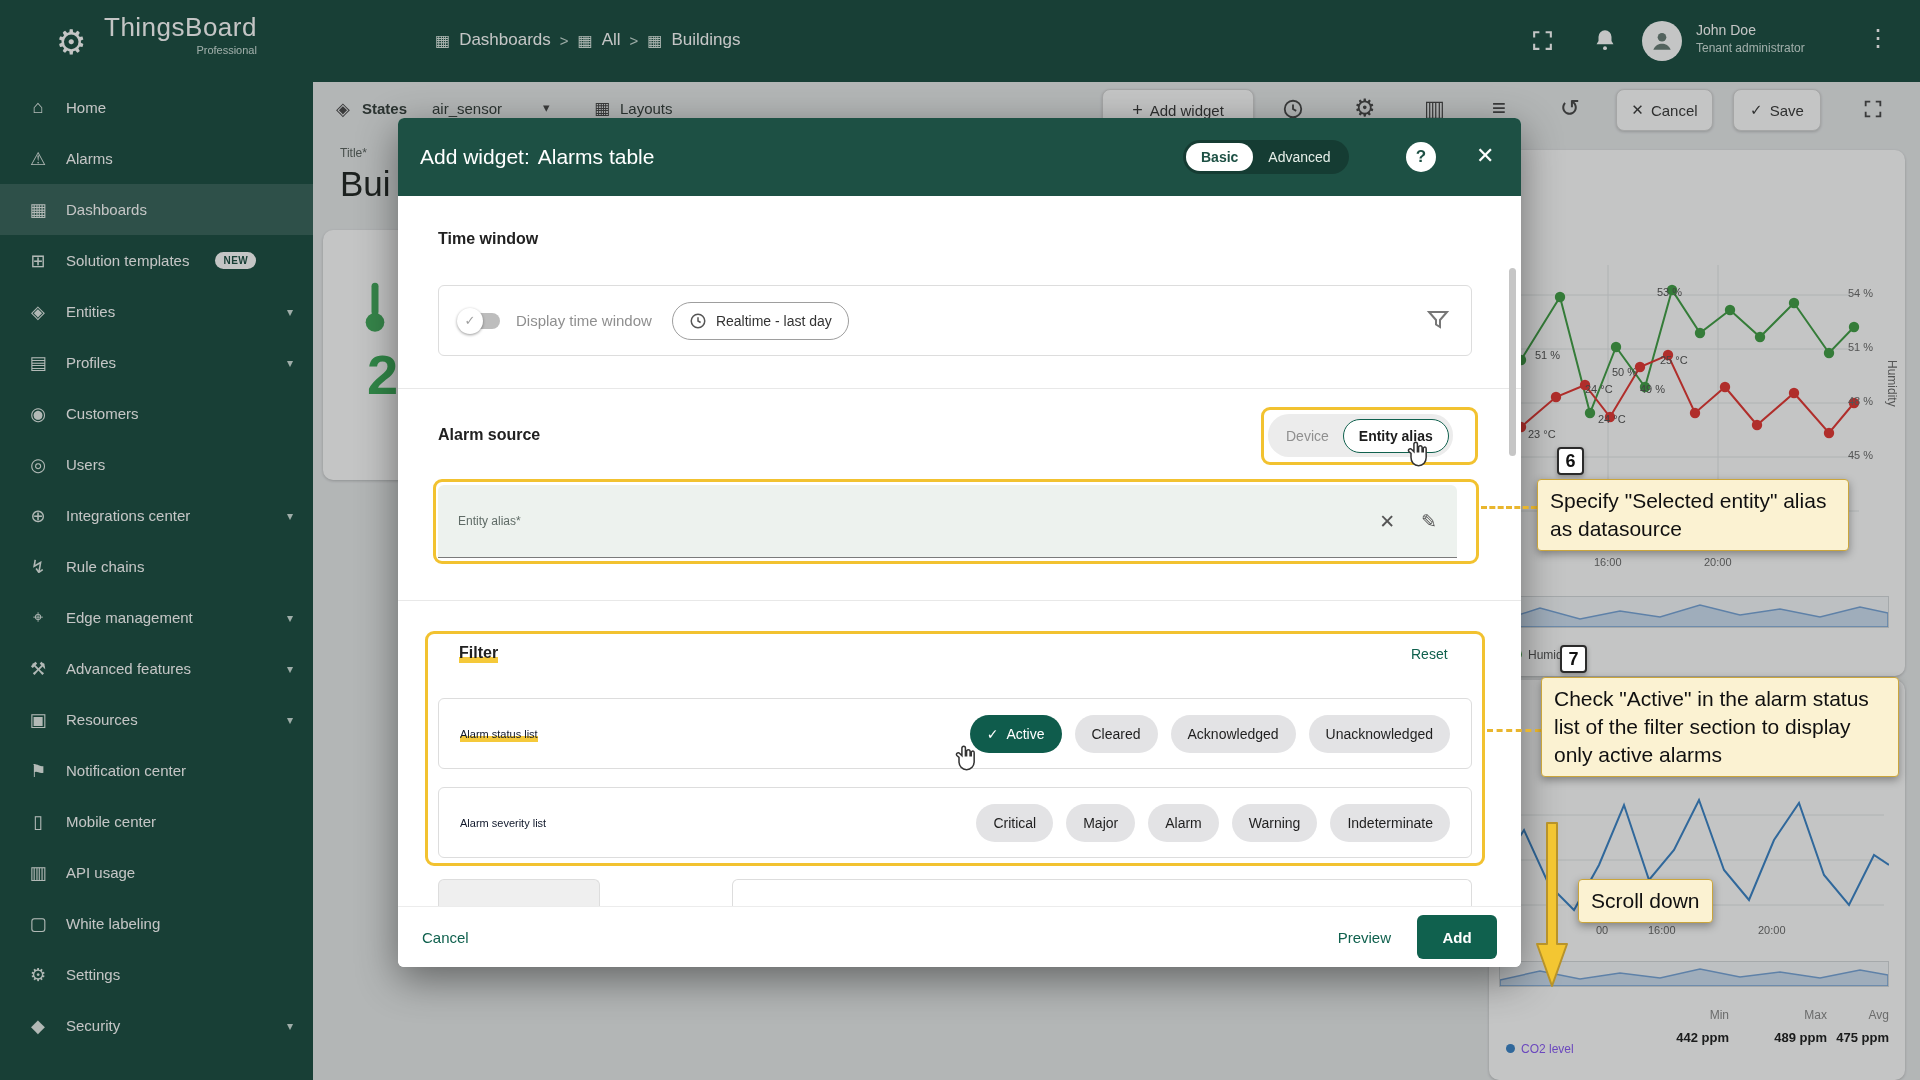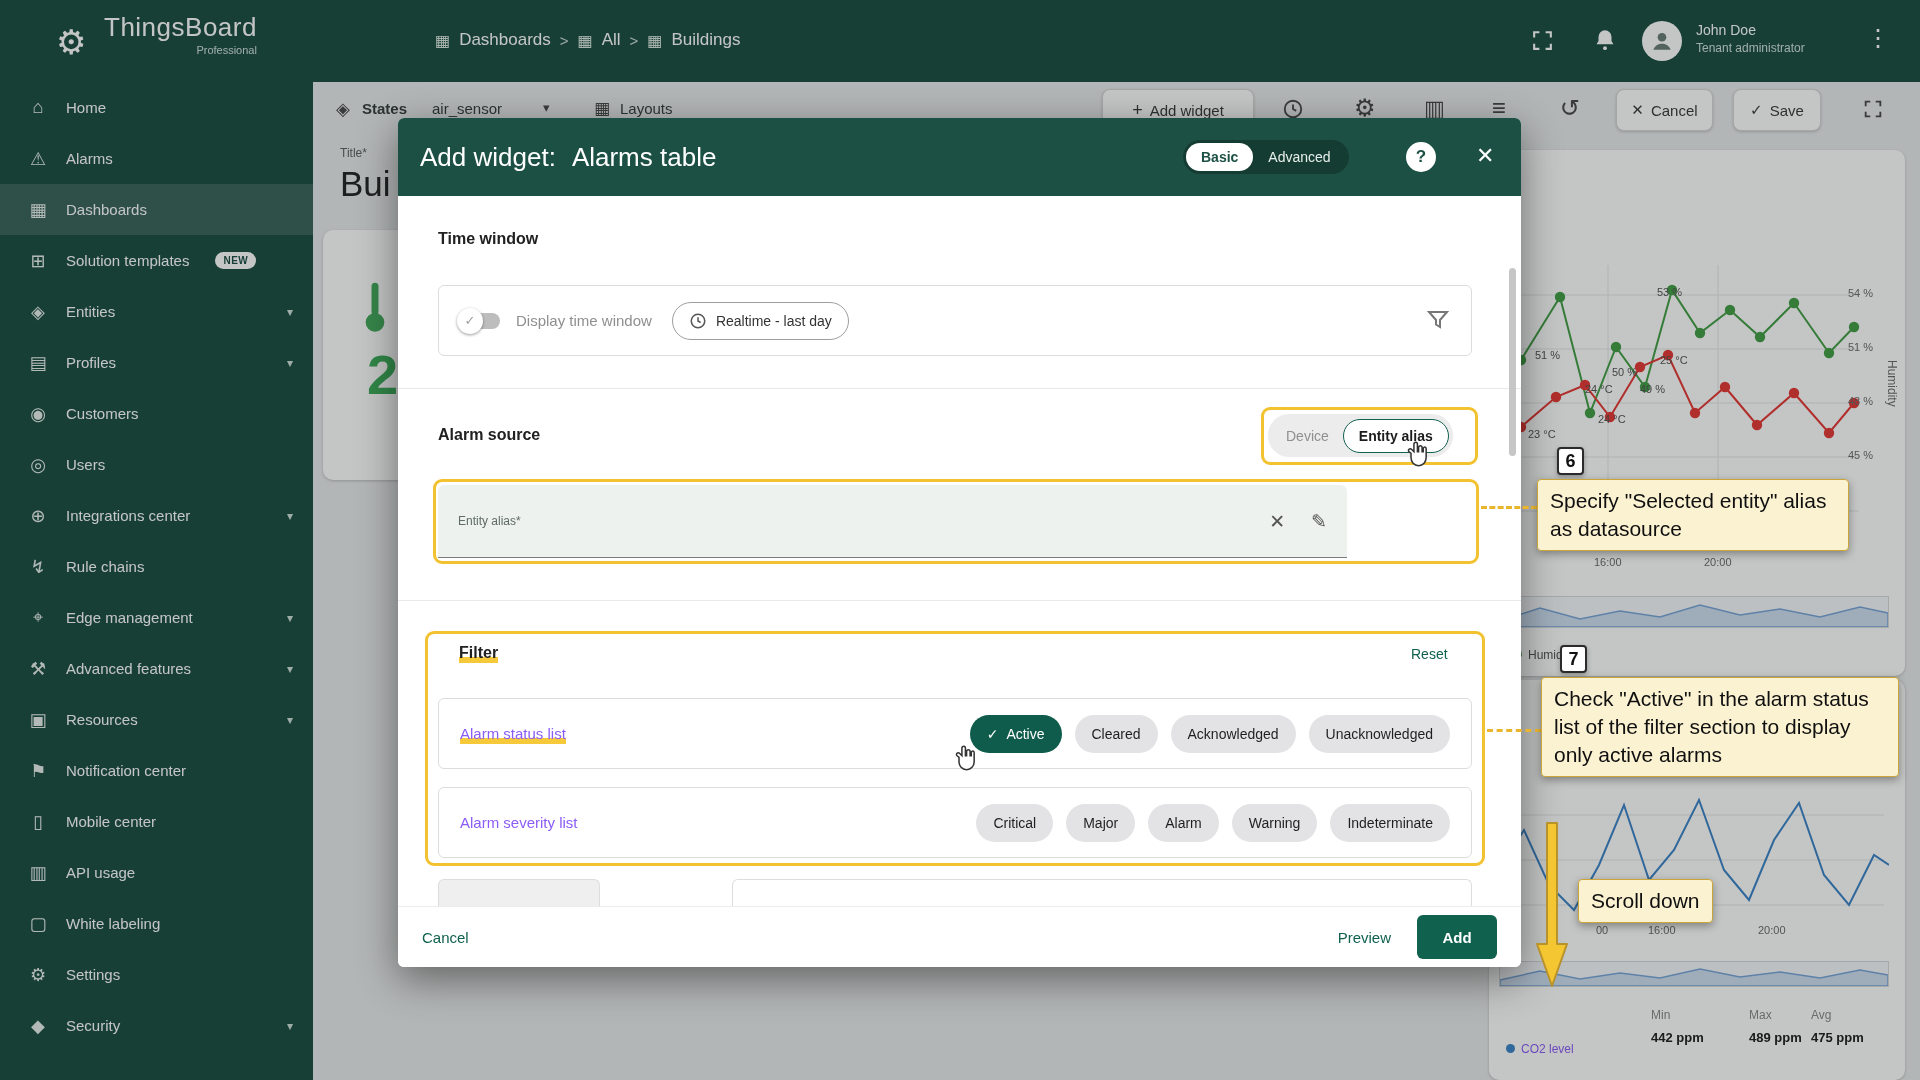--- a/index.html
+++ b/index.html
@@ -11,21 +11,21 @@
   
   .bg{position:absolute;inset:0;z-index:10}
   .bg .abs{position:absolute;white-space:nowrap}
   .tb-txt{font-size:15px;color:#37413d}
   .btn-w{position:absolute;background:#fff;border:1px solid #d6d6d6;border-radius:8px;box-shadow:0 1px 3px rgba(0,0,0,.18);display:flex;align-items:center;justify-content:center;gap:7px;font-size:15px;color:#3c3c3c}
   .ticon{position:absolute;font-size:22px;color:#4a4a4a}
   .card{position:absolute;background:#fff;border-radius:10px;box-shadow:0 1px 3px rgba(0,0,0,.2)}
   .pl{position:absolute;font-size:11px;color:#555;white-space:nowrap}
   .axl{position:absolute;font-size:11px;color:#6c6c6c;white-space:nowrap}
   .legend-dot{display:inline-block;width:9px;height:9px;border-radius:50%;margin-right:6px}
-  .stat{position:absolute;width:78px;text-align:left}
+  .stat{position:absolute;width:78px;text-align:right}
   .stat .sl{font-size:12px;color:#8a8a8a}
   .stat .sv{font-size:13px;font-weight:700;color:#222;margin-top:8px}
   .strip{position:absolute;border:1px solid #d7dadd;background:#f6f9fc}
 
   
   header{position:absolute;left:0;top:0;width:1920px;height:82px;background:var(--green);color:#fff;z-index:20}
   header .abs{position:absolute;white-space:nowrap}
   .brand-name{font-size:26px;font-weight:500;letter-spacing:.5px}
   .brand-sub{font-size:11px;color:#cfe0da;text-align:right;margin-top:1px}
   .crumb{display:flex;align-items:center;gap:9px;font-size:17px;color:#fff}
@@ -42,51 +42,51 @@
   .si-ic{width:24px;text-align:center;font-size:18px;color:#e8f0ec}
   .si-ch{margin-left:auto;margin-right:20px;font-size:12px;color:#cfe0da}
   .si-badge{margin-left:10px;background:#fff;color:var(--green);font-size:10px;font-weight:700;padding:3px 8px;border-radius:9px;letter-spacing:.5px}
 
   
   .scrim{position:absolute;inset:0;background:rgba(10,14,12,.24);z-index:50}
 
   
   .modal{position:absolute;left:398px;top:118px;width:1123px;height:849px;background:#fff;border-radius:6px;box-shadow:0 12px 40px rgba(0,0,0,.45);z-index:100}
   .m-head{position:absolute;left:0;top:0;right:0;height:78px;background:var(--green);border-radius:6px 6px 0 0;color:#fff}
-  .m-title{position:absolute;left:22px;top:0;height:78px;display:flex;align-items:center;gap:16px;font-size:26px}
+  .m-title{position:absolute;left:22px;top:0;height:78px;display:flex;align-items:center;gap:8px;font-size:21px}
   .hdr-seg{position:absolute;left:785px;top:22px;height:34px;background:rgba(0,0,0,.25);border-radius:17px;display:flex;align-items:center;padding:0 3px}
   .hseg-on{background:#fff;color:var(--green);font-weight:700;height:28px;border-radius:14px;padding:0 15px;display:flex;align-items:center;font-size:14px;cursor:pointer}
   .hseg-off{color:#e6efe9;font-size:14px;padding:0 15px;cursor:pointer}
   .help-c{position:absolute;left:1008px;top:24px;width:30px;height:30px;border-radius:50%;background:#fff;color:var(--green);font-weight:700;font-size:17px;display:flex;align-items:center;justify-content:center;cursor:pointer}
   .m-close{position:absolute;left:1078px;top:25px;font-size:22px;color:#fff;cursor:pointer}
   .m-body{position:absolute;left:0;top:78px;right:0;bottom:61px;overflow:hidden}
   .sec-h{position:absolute;font-size:16px;font-weight:700;color:#212121}
   .divider{position:absolute;left:0;right:0;height:1px;background:#e8e8e8}
   .tw-seg{position:absolute;left:590px;top:26px;height:38px;background:#ececec;border-radius:19px;display:flex;align-items:center;padding:0 3px}
   .tseg-on{background:#fff;border:1.5px solid var(--deep);color:var(--deep);font-weight:700;font-size:14px;height:32px;border-radius:16px;padding:0 15px;display:flex;align-items:center;cursor:pointer}
   .tseg-off{color:#9a9a9a;font-size:14px;padding:0 15px;cursor:pointer}
   .form-row{position:absolute;left:40px;width:1034px;height:71px;border:1px solid #ddd;border-radius:6px;display:flex;align-items:center;padding:0 21px}
   .tgl{width:40px;height:16px;background:#bdbdbd;border-radius:8px;position:relative;flex:none}
   .tgl-k{position:absolute;left:-3px;top:-5px;width:26px;height:26px;border-radius:50%;background:#fff;box-shadow:0 1px 3px rgba(0,0,0,.4);display:flex;align-items:center;justify-content:center;font-size:13px;color:#9e9e9e}
   .mut{color:#8f8f8f;font-size:15px;margin-left:16px}
   .pill-o{margin-left:20px;border:1px solid #9e9e9e;border-radius:19px;height:38px;display:flex;align-items:center;gap:9px;padding:0 16px;font-size:14px;color:#333;cursor:pointer}
   .src-seg{position:absolute;left:870px;top:218px;height:43px;background:#ececec;border-radius:21px;display:flex;align-items:center;padding:0 4px}
   .sseg-off{color:#8f8f8f;font-size:14px;padding:0 14px;cursor:pointer}
   .sseg-on{background:#fff;border:1.5px solid var(--deep);color:#1c1c1c;font-weight:700;font-size:14px;height:34px;border-radius:17px;padding:0 15px;display:flex;align-items:center;cursor:pointer}
-  .alias-field{position:absolute;left:40px;top:289px;width:909px;height:73px;background:#edf2ee;border-bottom:1px solid #7b7b7b;border-radius:6px 6px 0 0;display:flex;align-items:center;padding:0 20px;cursor:pointer}
+  .alias-field{position:absolute;left:40px;top:289px;width:1019px;height:73px;background:#edf2ee;border-bottom:1px solid #7b7b7b;border-radius:6px 6px 0 0;display:flex;align-items:center;padding:0 20px;cursor:pointer}
   .af-label{font-size:12px;color:#5f6b66}
   .af-value{font-size:16px;color:#1d1d1d;margin-top:5px}
   .af-ic{font-size:19px;color:#555;margin-left:26px;cursor:pointer}
   .hl-box{position:absolute;border:3px solid var(--gold);border-radius:9px;pointer-events:none}
   .u-marker{box-shadow:inset 0 -6px 0 0 #f5c93a;padding-bottom:2px}
   .link-g{color:var(--deep);font-weight:400;font-size:14px;cursor:pointer}
   .chips{display:flex;gap:13px;margin-left:auto}
   .chip{height:38px;border-radius:19px;background:#e3e3e5;color:#1f1f1f;font-size:14px;padding:0 17px;display:flex;align-items:center;gap:8px;cursor:pointer}
   .chip.sel{background:#0f5c4c;color:#fff}
-  .row-label{font-size:15px;color:#8b5cf6}
+  .row-label{font-size:11px;color:#0f172a}
   .peek{position:absolute;height:27px;border:1px solid #ddd;border-bottom:none;border-radius:6px 6px 0 0;background:#fff}
   .m-foot{position:absolute;left:0;right:0;bottom:0;height:61px;background:#fff;border-top:1px solid #ececec;border-radius:0 0 6px 6px;display:flex;align-items:center;padding:0 24px}
   .add-btn{margin-left:26px;width:80px;height:44px;background:var(--deep);color:#fff;font-size:15px;font-weight:700;border:none;border-radius:6px;display:flex;align-items:center;justify-content:center;cursor:pointer}
   .m-scroll{position:absolute;right:5px;top:72px;width:7px;height:188px;background:#c6c6c6;border-radius:4px;cursor:pointer}
 
   
   .tut{position:absolute;inset:0;z-index:120;pointer-events:none}
   .note{position:absolute;background:var(--cream);border:1px solid #caa53c;border-radius:4px;padding:7px 12px;font-size:21px;line-height:28px;color:#101010;box-shadow:0 3px 8px rgba(0,0,0,.35)}
   .nbadge{position:absolute;width:27px;height:28px;background:#fff;border:2px solid #2b2b2b;border-radius:4px;display:flex;align-items:center;justify-content:center;font-weight:700;font-size:18px;color:#111;box-shadow:0 2px 5px rgba(0,0,0,.3)}
   .dash{position:absolute;height:0;border-top:3px dashed #e9b62e}

